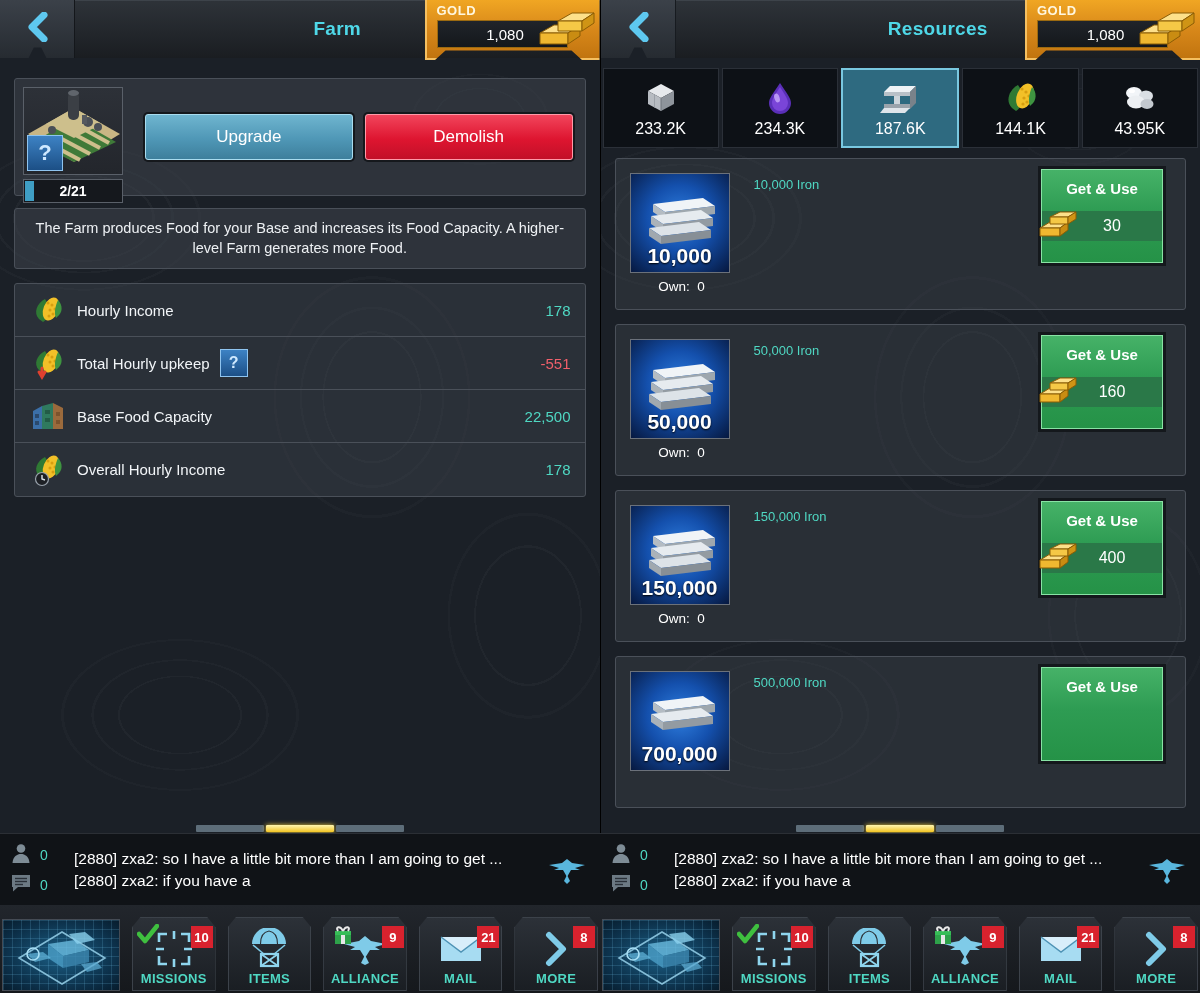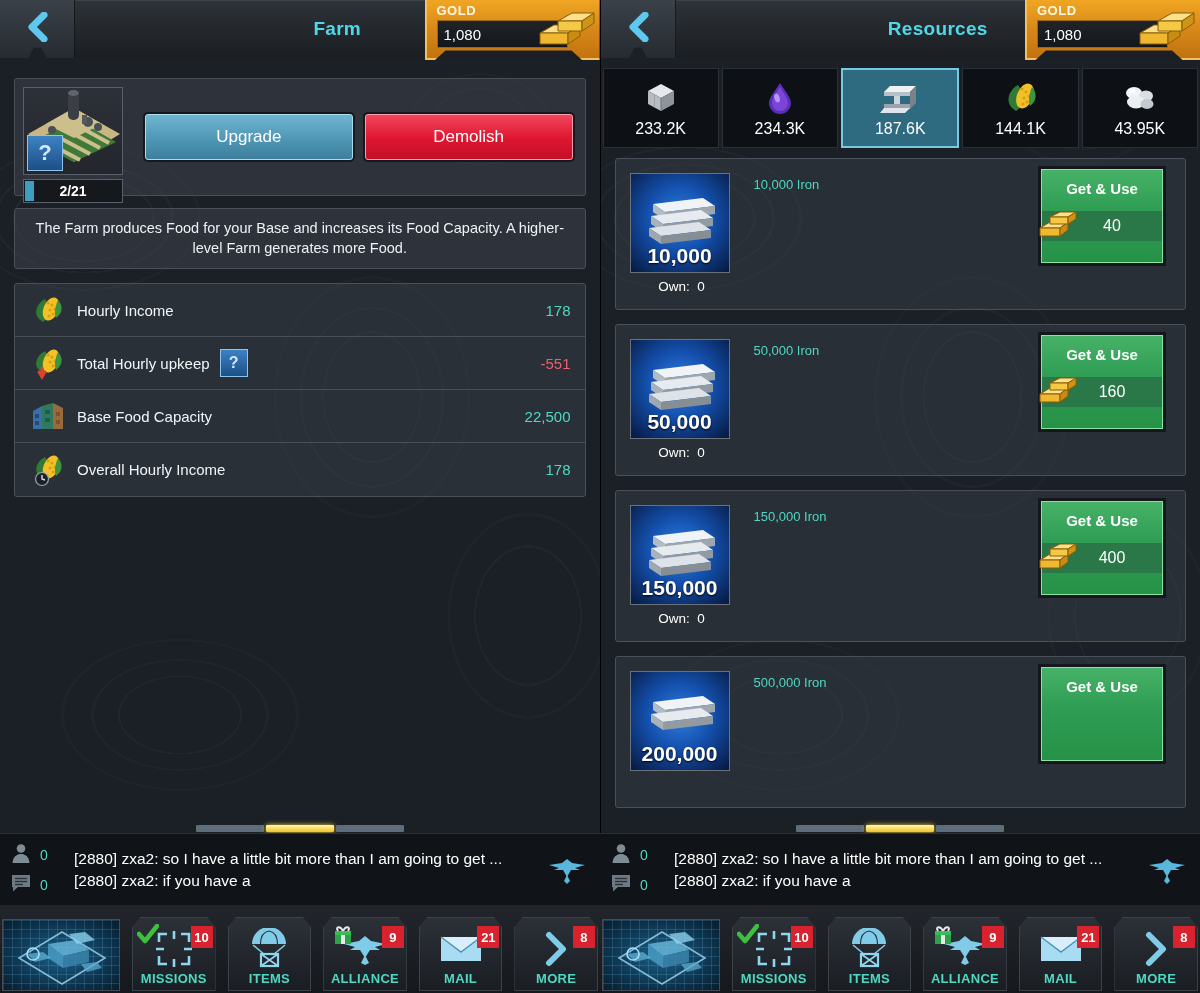--- a/index.html
+++ b/index.html
@@ -42,21 +42,21 @@
        display:flex;align-items:center;justify-content:center;
        box-shadow:inset 0 1px 0 #3d434a;}
   .hdr-title span{color:#4fd8e8;font-size:19px;font-weight:bold;letter-spacing:.3px;}
   .gold-badge{position:absolute;right:0;top:0;width:175px;height:60px;
        background:linear-gradient(#f0a623,#d8881a 50%,#c1740f);
        border:2px solid #f5c061;border-right:none;border-top:none;
        box-sizing:border-box;padding:3px 6px 0 10px;overflow:hidden;
        clip-path:polygon(0 0,100% 0,100% 100%,90% 100%,84% 84%,12% 84%,6% 100%,0 100%);}
   .gold-label{color:#fff7e0;font-size:13px;font-weight:bold;letter-spacing:.5px;}
   .gold-val-wrap{margin-top:2px;height:28px;background:linear-gradient(#20242a,#14171b);
-       border:1px solid #9b6a10;display:flex;align-items:center;padding-left:6px;width:131px;box-sizing:border-box;}
+       border:1px solid #9b6a10;display:flex;align-items:center;padding-left:6px;width:131px;box-sizing:border-box;justify-content:center;}
   .gold-val{color:#fff;font-size:15px;}
   .gold-bars{position:absolute;right:2px;top:3px;width:64px;height:48px;}
 
   
   .lcontent{position:relative;z-index:2;padding:0 14px;}
   .info-box{margin-top:16px;background:rgba(62,68,77,.55);border:1px solid #4a5059;
        border-radius:3px;display:flex;padding:8px;box-sizing:border-box;height:118px;}
   .thumb-col{width:104px;}
   .thumb{position:relative;width:100px;height:88px;border:1px solid #5a6069;
        background:linear-gradient(#2d3138,#23262c);overflow:hidden;box-sizing:border-box;}
@@ -466,21 +466,21 @@
                   <g stroke="#8a5c05" stroke-width="1">
                     <polygon points="4,20 14,14 32,14 24,20" fill="#fde08a"></polygon>
                     <polygon points="4,20 24,20 24,28 4,28" fill="#f0b830"></polygon>
                     <polygon points="24,20 32,14 32,22 24,28" fill="#c98c12"></polygon>
                     <polygon points="14,9 24,4 40,4 32,9" fill="#fde08a"></polygon>
                     <polygon points="14,9 32,9 32,16 14,16" fill="#f5c846"></polygon>
                     <polygon points="32,9 40,4 40,11 32,16" fill="#cf9415"></polygon>
                   </g>
                 </svg>
               </span>
-              <span class="pv">40</span>
+              <span class="pv">30</span>
             </div>
           </div>
         </div>
 
         <div class="offer">
           <div class="offer-thumb-col">
             <div class="offer-thumb">
               <svg width="100" height="100" viewBox="0 0 100 100">
                 <g>
                   <polygon points="22,30 72,24 84,32 34,38" fill="#f0f4f7"></polygon>
@@ -572,21 +572,21 @@
               <svg width="100" height="100" viewBox="0 0 100 100">
                 <g>
                   <polygon points="22,30 72,24 84,32 34,38" fill="#f0f4f7"></polygon>
                   <polygon points="22,30 34,38 34,46 22,38" fill="#b4bcc3"></polygon>
                   <polygon points="34,38 84,32 84,40 34,46" fill="#9ea7ae"></polygon>
                   <polygon points="20,42 70,36 82,44 32,50" fill="#e6ebef"></polygon>
                   <polygon points="20,42 32,50 32,58 20,50" fill="#aab2b9"></polygon>
                   <polygon points="32,50 82,44 82,52 32,58" fill="#939ba2"></polygon>
                 </g>
               </svg>
-              <div class="offer-amt">200,000</div>
+              <div class="offer-amt">700,000</div>
             </div>
           </div>
           <div class="offer-title">500,000 Iron</div>
           <div class="buybtn">
             <div class="bl">Get &amp; Use</div>
           </div>
         </div>
 
       </div>
     </div>

